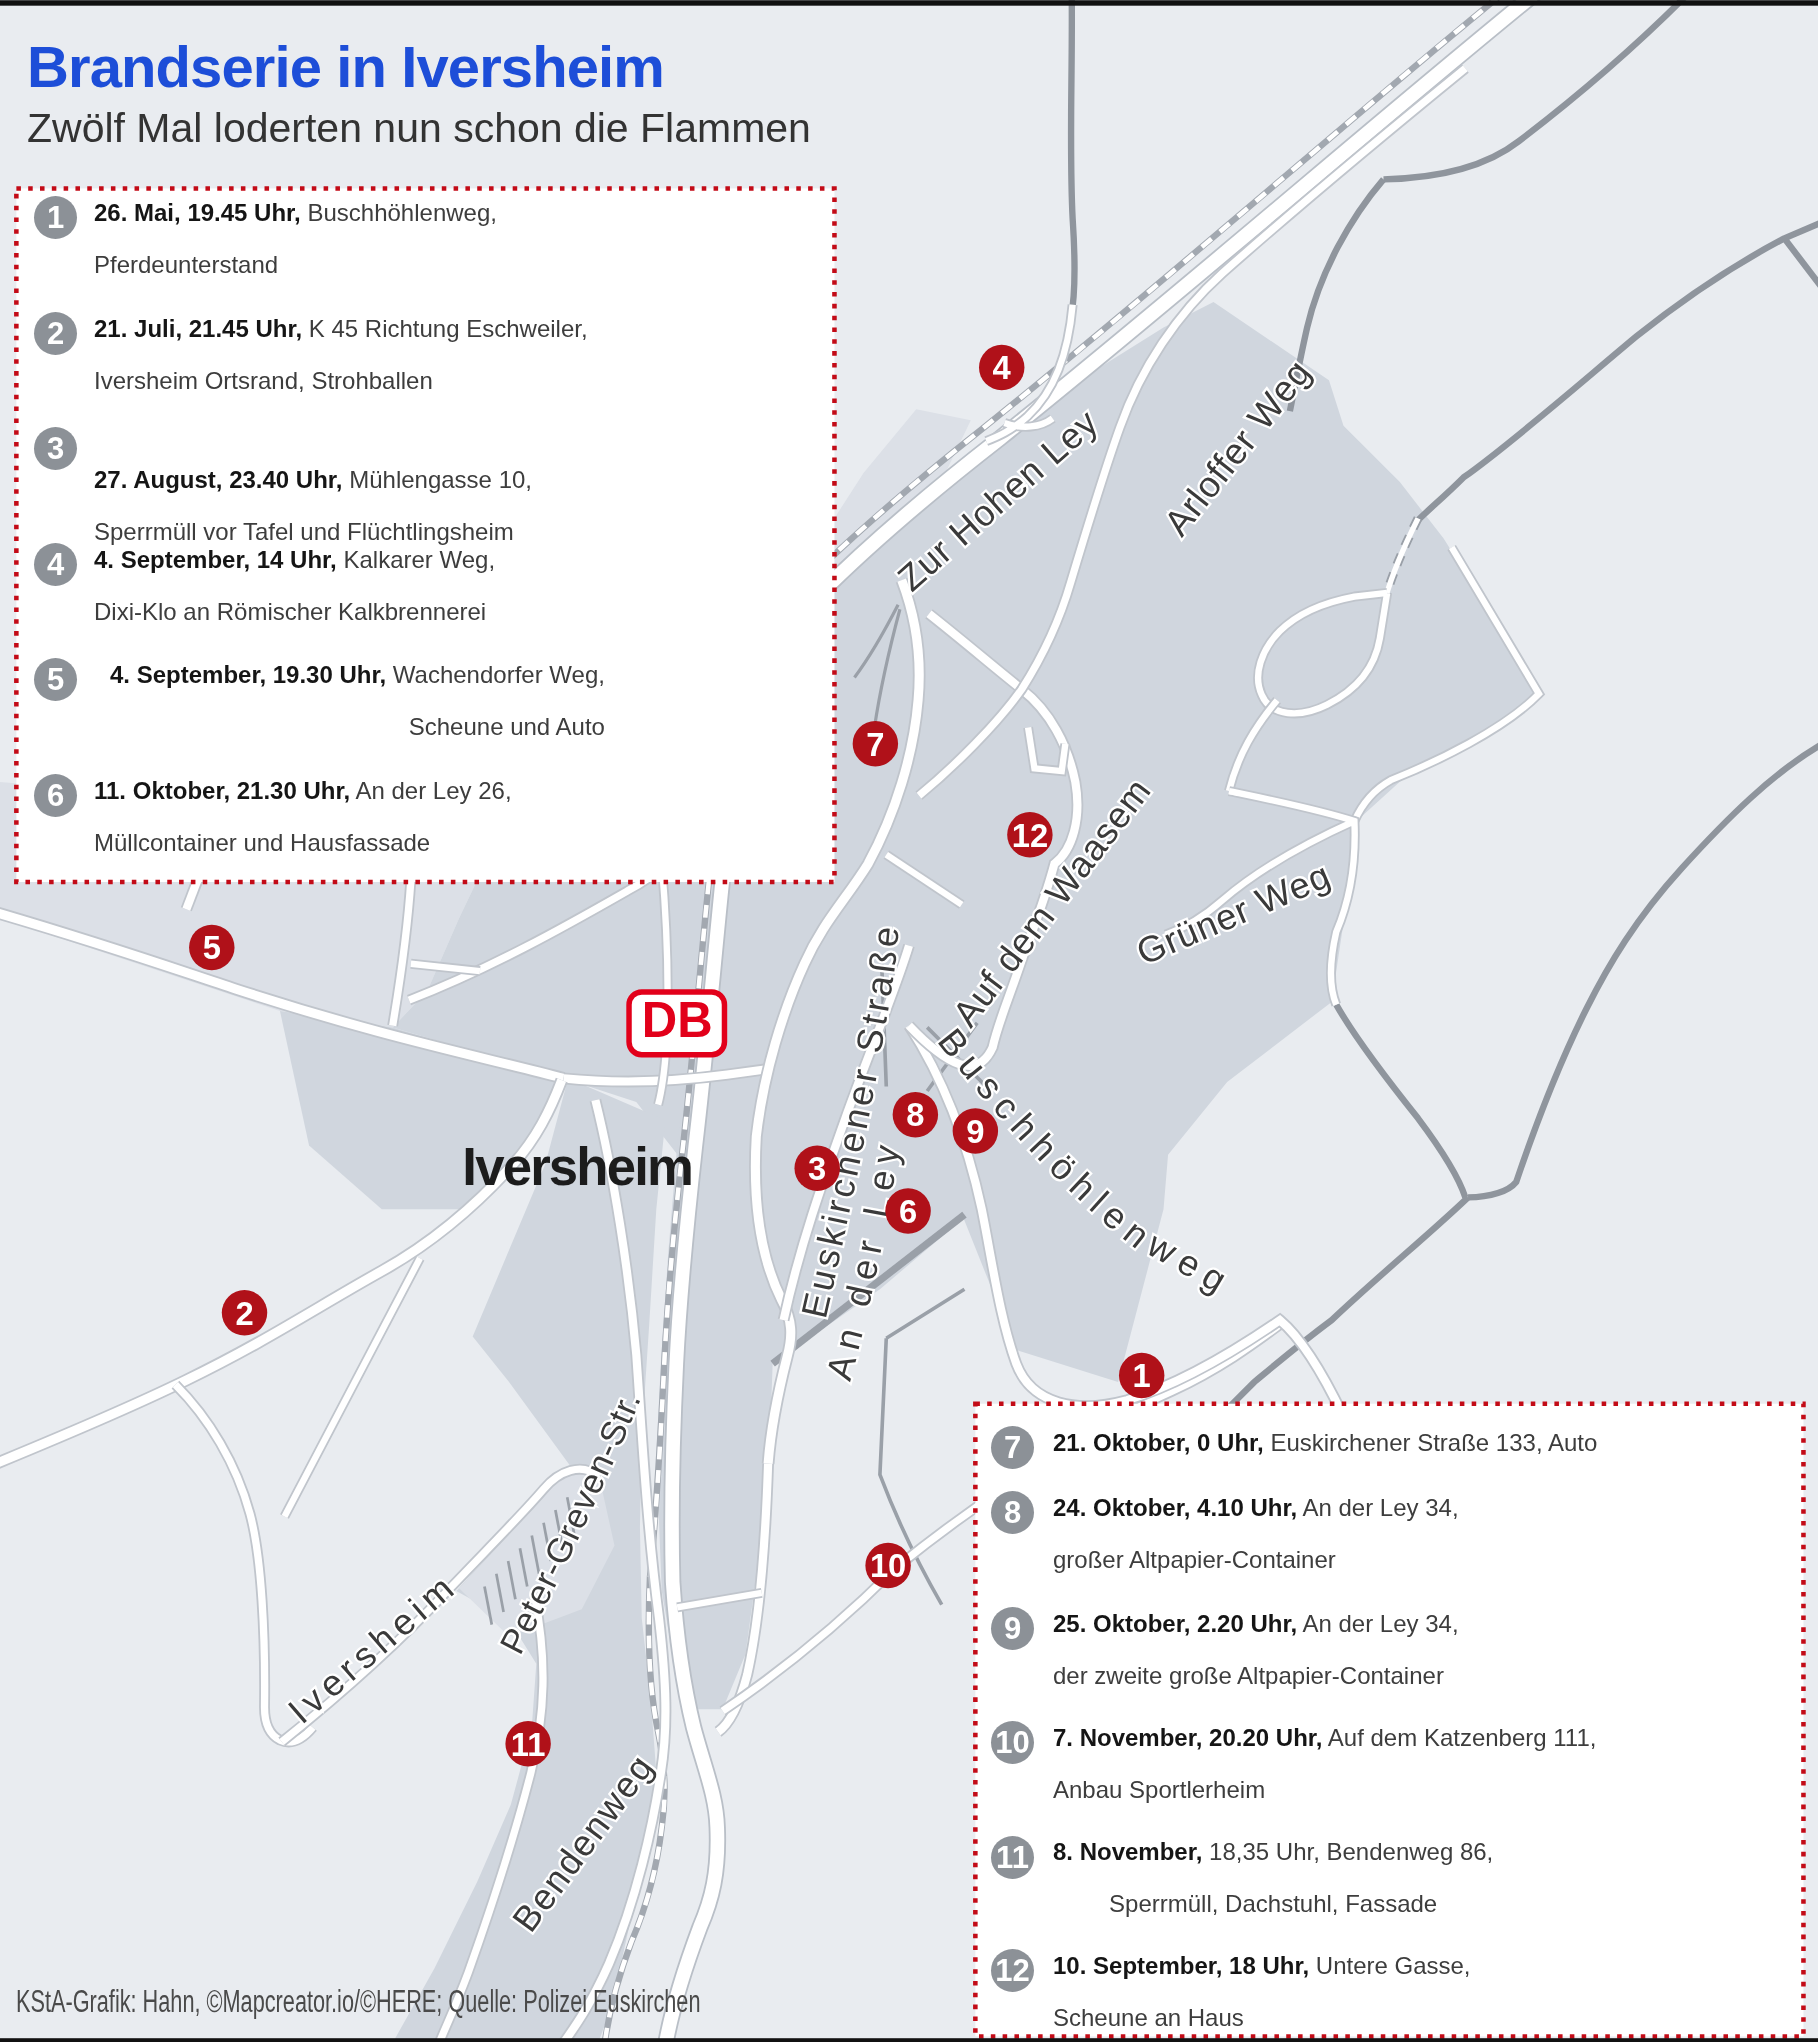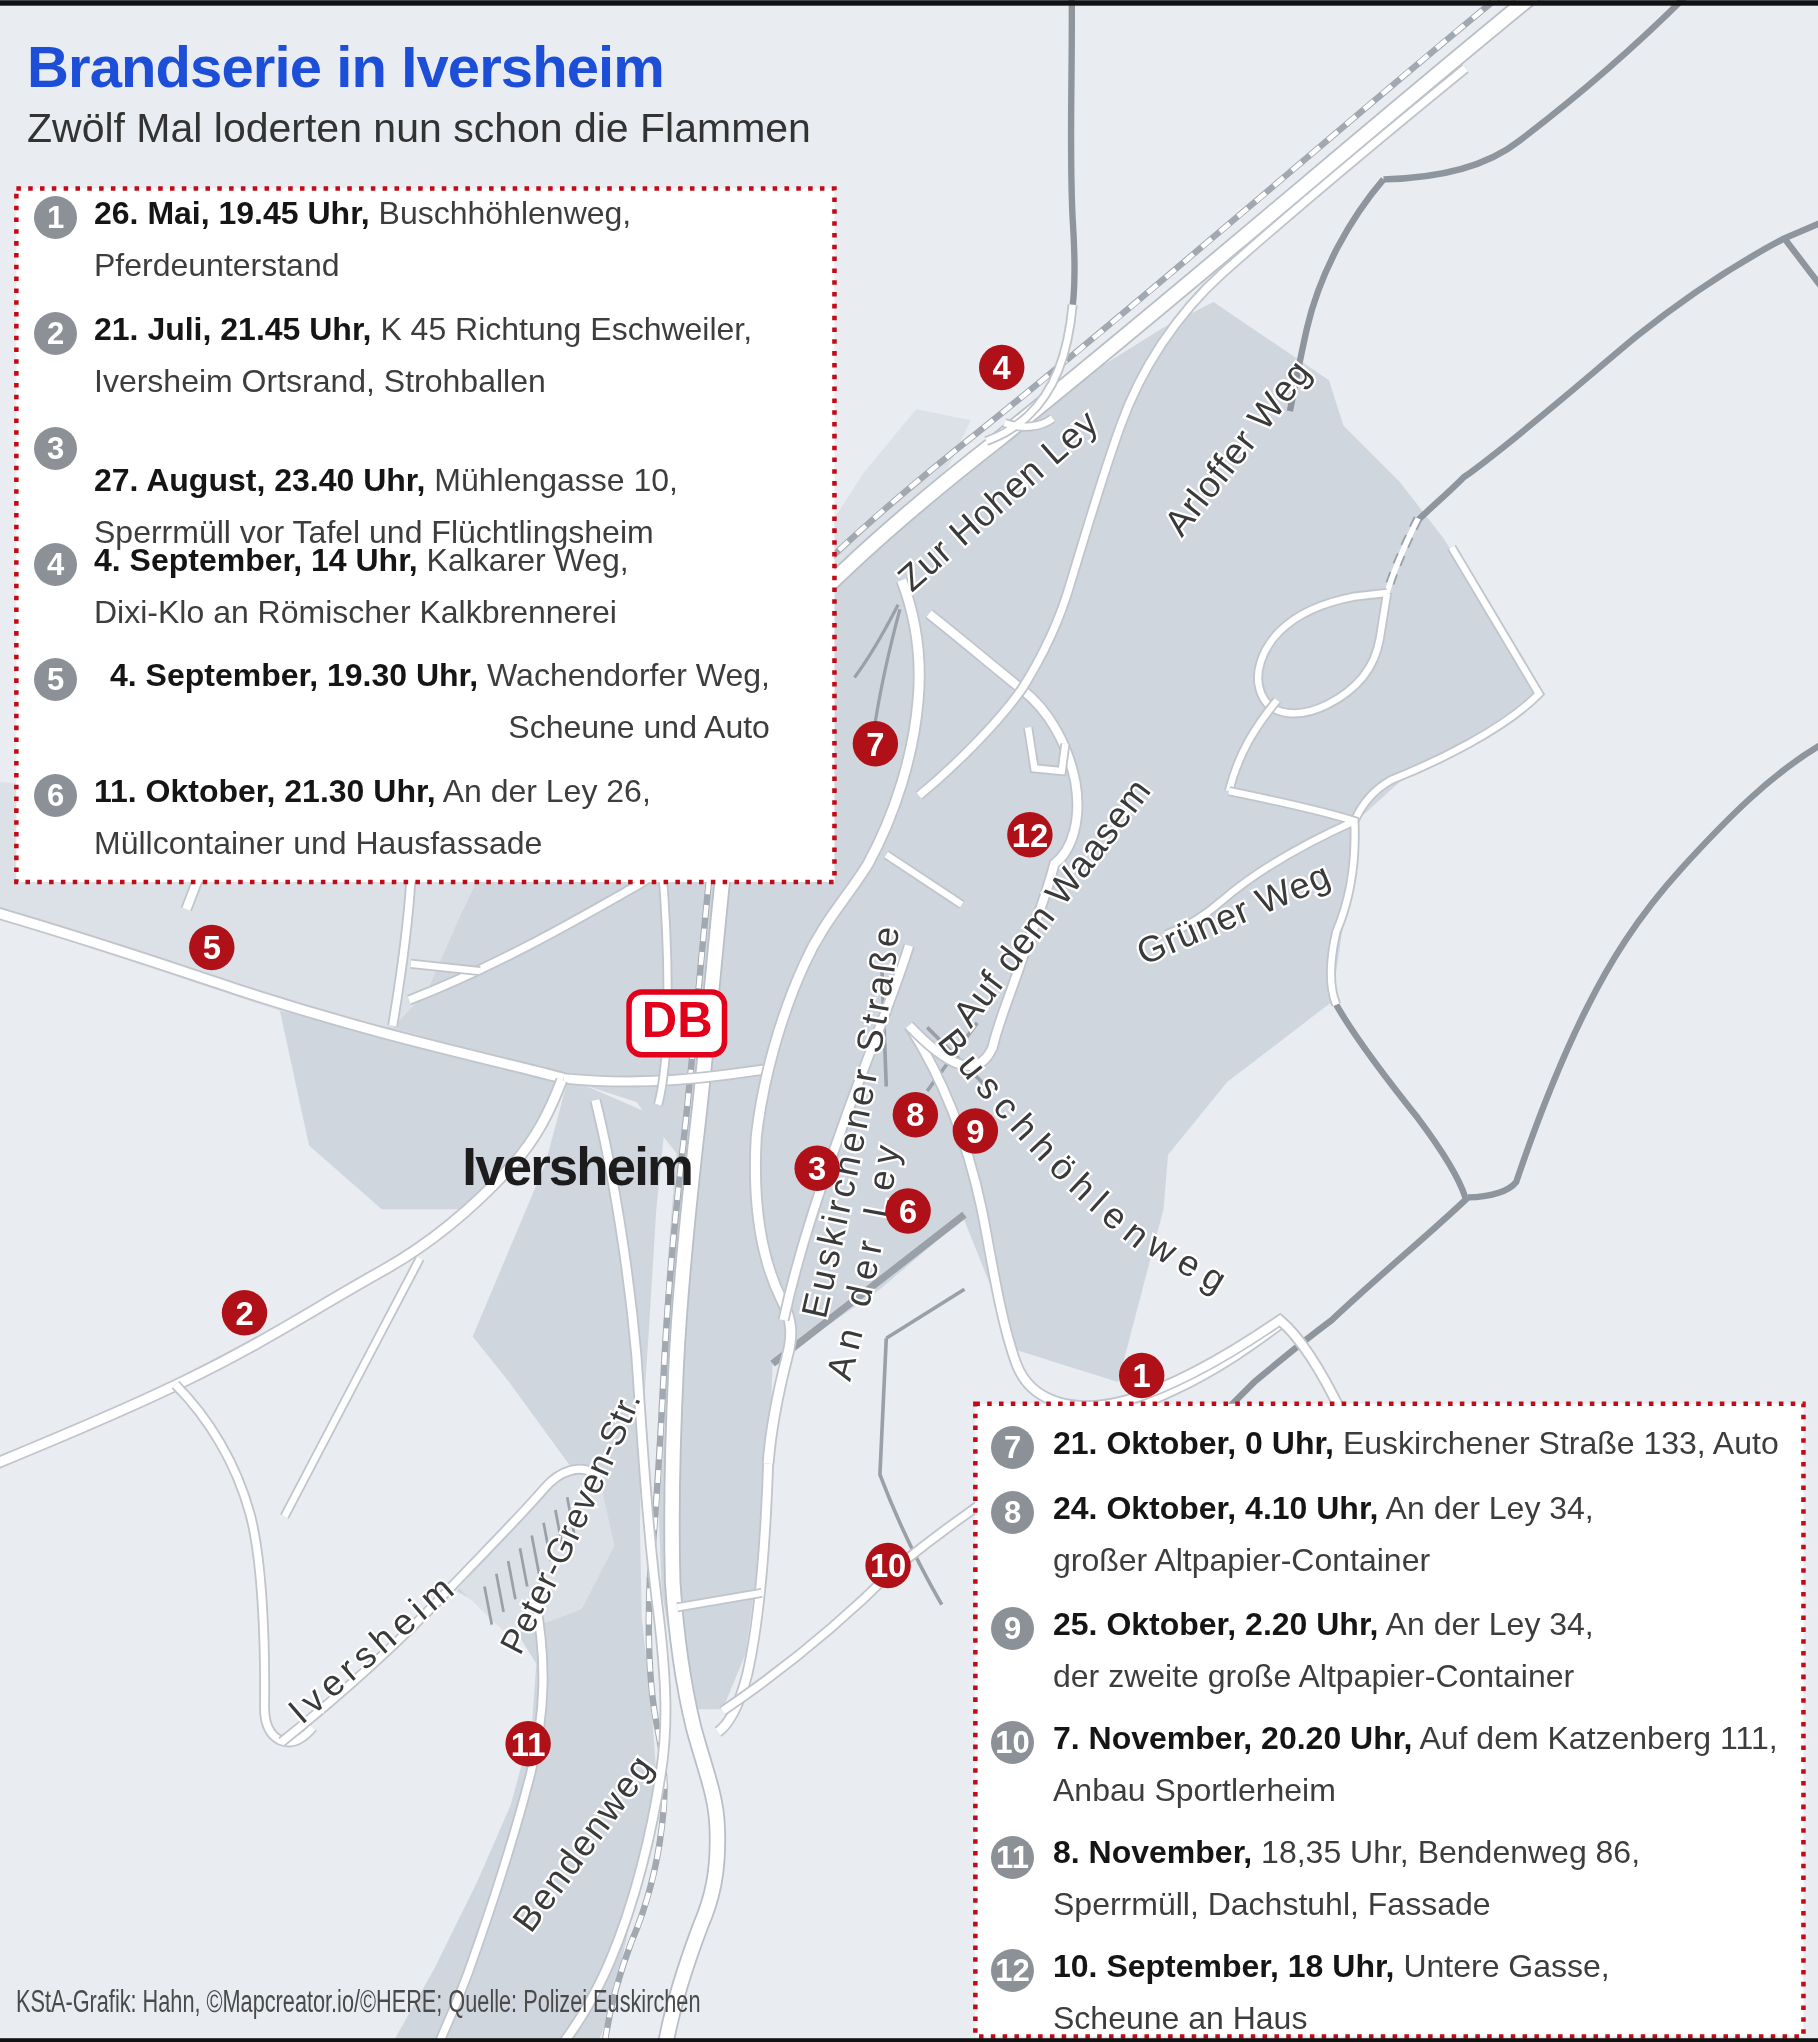--- a/index.html
+++ b/index.html
@@ -4,21 +4,21 @@
 <style>
 html,body{margin:0;padding:0;}
 #page{position:relative;width:1818px;height:2043px;background:#e9ecf0;overflow:hidden;font-family:"Liberation Sans",sans-serif;}
 #mapsvg{position:absolute;left:0;top:0;}
 .title{position:absolute;left:27px;top:33px;font-size:58px;font-weight:bold;color:#1d4ed8;letter-spacing:-0.9px;}
 .subtitle{position:absolute;left:27px;top:105px;font-size:41px;color:#333;}
 .footer{position:absolute;left:16.4px;top:1984px;font-size:31px;color:#4a4a4a;transform:scaleX(0.70);transform-origin:0 0;white-space:nowrap;}
 .box{position:absolute;}
 #box1{left:14.5px;top:186px;width:822px;height:697px;}
 #box2{left:974px;top:1402px;width:832px;height:636px;}
-.item{position:absolute;font-size:32px;line-height:52px;color:#3d3d3d;}
+.item{position:absolute;font-size:24px;line-height:52px;color:#3d3d3d;}
 .item b{color:#151515;}
 .badge{position:absolute;width:43px;height:43px;border-radius:50%;background:#8c9197;color:#fff;font-size:31px;font-weight:bold;text-align:center;line-height:43px;}
 </style>
 </head>
 <body>
 <div id="page">
 
 <svg id="mapsvg" width="1818" height="2043" viewBox="0 0 2000 2247">
 
   <rect x="0" y="0" width="2000" height="2247" fill="#e9ecf0"></rect>
@@ -299,20 +299,20 @@
 <div class="badge" style="left:991px;top:1491px;">8</div>
 <div class="item" style="left:1053px;top:1482px;"><b>24. Oktober, 4.10 Uhr,</b> An der Ley 34,<br>großer Altpapier-Container</div>
 
 <div class="badge" style="left:991px;top:1607px;">9</div>
 <div class="item" style="left:1053px;top:1598px;"><b>25. Oktober, 2.20 Uhr,</b> An der Ley 34,<br>der zweite große Altpapier-Container</div>
 
 <div class="badge" style="left:991px;top:1721px;">10</div>
 <div class="item" style="left:1053px;top:1712px;"><b>7. November, 20.20 Uhr,</b> Auf dem Katzenberg 111,<br>Anbau Sportlerheim</div>
 
 <div class="badge" style="left:991px;top:1836px;">11</div>
-<div class="item" style="left:1053px;top:1826px;"><b>8. November,</b> 18,35 Uhr, Bendenweg 86,<br>Sperrmüll, Dachstuhl, Fassade</div>
+<div class="item" style="left:1053px;top:1826px;text-align:center;"><b>8. November,</b> 18,35 Uhr, Bendenweg 86,<br>Sperrmüll, Dachstuhl, Fassade</div>
 
 <div class="badge" style="left:991px;top:1949px;">12</div>
 <div class="item" style="left:1053px;top:1940px;"><b>10. September, 18 Uhr,</b> Untere Gasse,<br>Scheune an Haus</div>
 
 <div class="footer">KStA-Grafik: Hahn, ©Mapcreator.io/©HERE; Quelle: Polizei Euskirchen</div>
 </div>
 
 
 </body></html>

